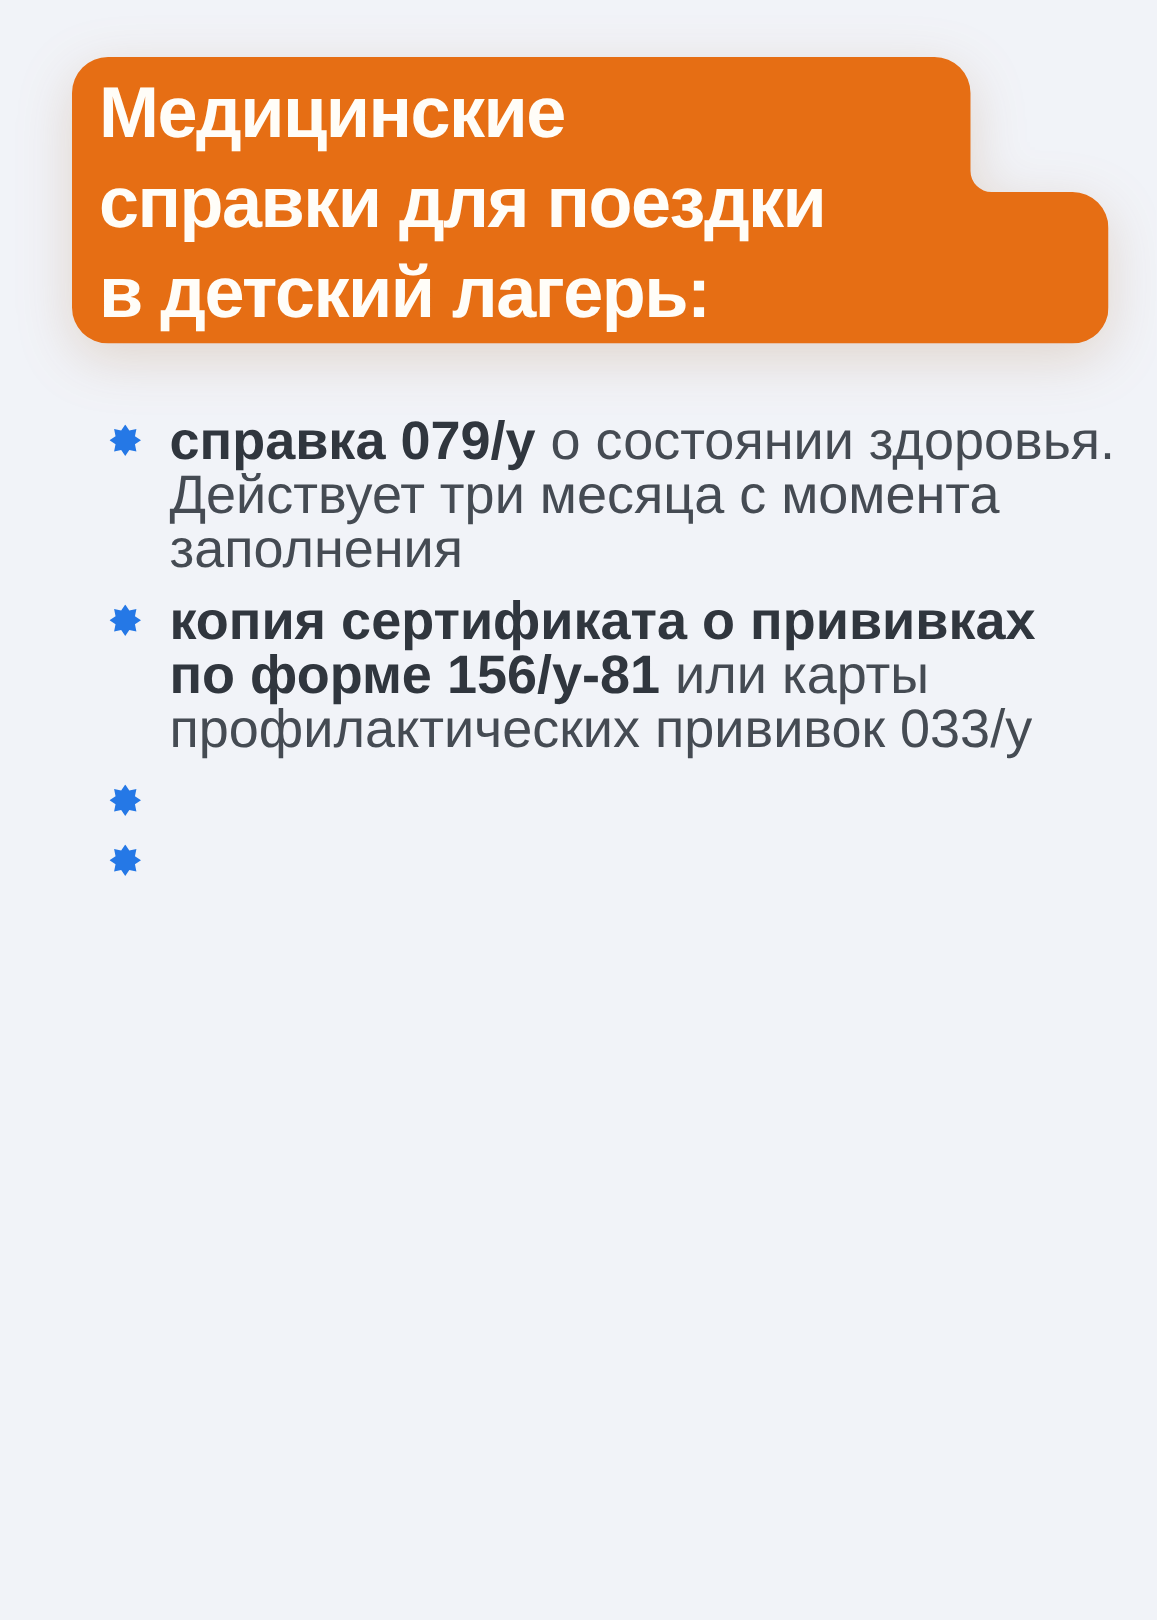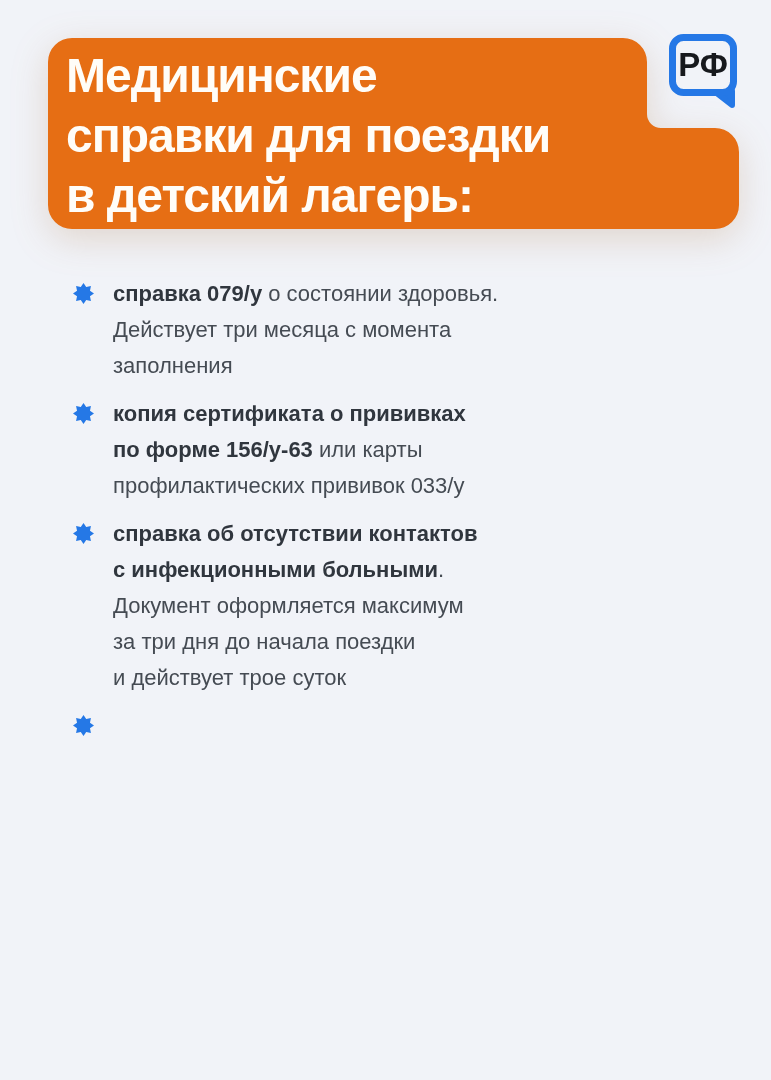--- a/index.html
+++ b/index.html
@@ -49,21 +49,21 @@
   
   .checklist{
     position:absolute;left:73px;top:276px;width:672px;
     margin:0;padding:0;list-style:none;
   }
   .item{display:flex;align-items:flex-start;margin:0 0 12px 0;}
   .bullet{flex:0 0 auto;width:21px;height:21px;margin-top:7px;color:var(--brand-blue);}
   .bullet svg{display:block;width:21px;height:21px;}
   .item-text{
     margin:0 0 0 19px;
-    font-size:22px;line-height:36px;
+    font-size:36px;line-height:36px;
     color:var(--text-color);
     white-space:pre-line;
   }
   .item-text b{font-weight:700;color:var(--text-bold-color);}
 </style>
 </head>
 <body>
 
 <div class="page">
 
@@ -71,62 +71,50 @@
     <svg class="header-bg" viewBox="0 0 691 191" preserveAspectRatio="none" aria-hidden="true">
       <path d="M 24 0 H 575 A 24 24 0 0 1 599 24 V 76 A 14 14 0 0 0 613 90 H 667
                A 24 24 0 0 1 691 114 V 167 A 24 24 0 0 1 667 191 H 24
                A 24 24 0 0 1 0 167 V 24 A 24 24 0 0 1 24 0 Z"></path>
     </svg>
     <h1 class="title">Медицинские
 справки для поездки
 в детский лагерь:</h1>
   </header>
 
-  <div class="logo">
-    <svg width="70" height="80" viewBox="0 0 70 80" aria-hidden="true">
-      <path d="M46 58 L64 58 L64 72 Z" fill="#2578E6" stroke="#2578E6" stroke-width="6" stroke-linejoin="round"></path>
-      <rect x="4.5" y="4.5" width="61" height="55" rx="11" fill="#F1F3F8" stroke="#2578E6" stroke-width="7"></rect>
-    </svg>
-    <span class="logo-text">РФ</span>
-  </div>
 
   <ul class="checklist" id="list">
     <li class="item">
       <span class="bullet">
         <svg viewBox="0 0 24 24" aria-hidden="true">
           <polygon fill="currentColor" points="12,0 15.1,4.6 20.5,3.5 19.4,8.9 24,12 19.4,15.1 20.5,20.5 15.1,19.4 12,24 8.9,19.4 3.5,20.5 4.6,15.1 0,12 4.6,8.9 3.5,3.5 8.9,4.6"></polygon>
         </svg>
       </span>
       <p class="item-text"><b class="seg-bold">справка 079/у</b><span class="seg-normal"> о состоянии здоровья.
 Действует три месяца с момента
 заполнения</span></p>
     </li>
 
     <li class="item">
       <span class="bullet">
         <svg viewBox="0 0 24 24" aria-hidden="true">
           <polygon fill="currentColor" points="12,0 15.1,4.6 20.5,3.5 19.4,8.9 24,12 19.4,15.1 20.5,20.5 15.1,19.4 12,24 8.9,19.4 3.5,20.5 4.6,15.1 0,12 4.6,8.9 3.5,3.5 8.9,4.6"></polygon>
         </svg>
       </span>
       <p class="item-text"><b class="seg-bold">копия сертификата о прививках
-по форме 156/у-63</b><span class="seg-normal"> или карты
+по форме 156/у-81</b><span class="seg-normal"> или карты
 профилактических прививок 033/у</span></p>
     </li>
 
     <li class="item">
       <span class="bullet">
         <svg viewBox="0 0 24 24" aria-hidden="true">
           <polygon fill="currentColor" points="12,0 15.1,4.6 20.5,3.5 19.4,8.9 24,12 19.4,15.1 20.5,20.5 15.1,19.4 12,24 8.9,19.4 3.5,20.5 4.6,15.1 0,12 4.6,8.9 3.5,3.5 8.9,4.6"></polygon>
         </svg>
       </span>
-      <p class="item-text"><b class="seg-bold">справка об отсутствии контактов
-с инфекционными больными</b><span class="seg-normal">.
-Документ оформляется максимум
-за три дня до начала поездки
-и действует трое суток</span></p>
     </li>
 
     <li class="item">
       <span class="bullet">
         <svg viewBox="0 0 24 24" aria-hidden="true">
           <polygon fill="currentColor" points="12,0 15.1,4.6 20.5,3.5 19.4,8.9 24,12 19.4,15.1 20.5,20.5 15.1,19.4 12,24 8.9,19.4 3.5,20.5 4.6,15.1 0,12 4.6,8.9 3.5,3.5 8.9,4.6"></polygon>
         </svg>
       </span>
     </li>
 

